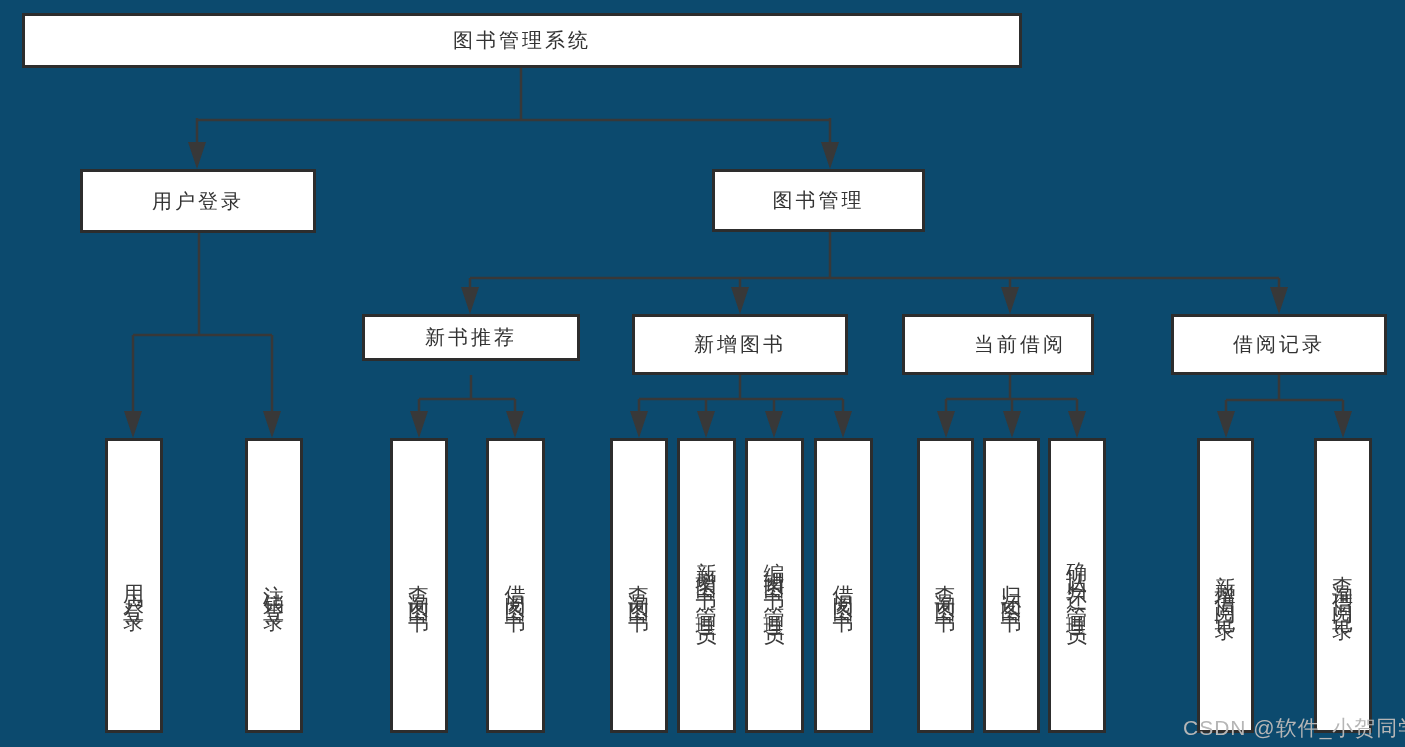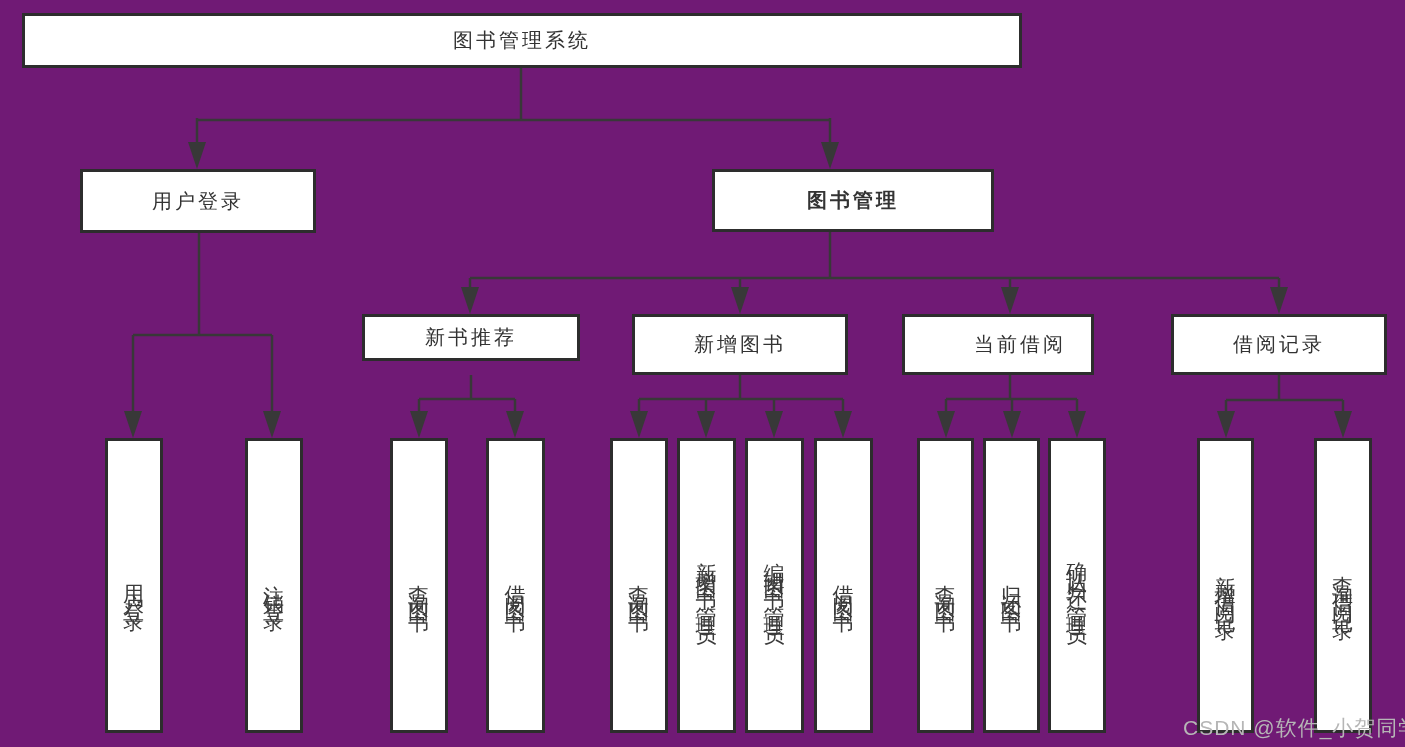--- a/index.html
+++ b/index.html
@@ -1,17 +1,17 @@
 <!DOCTYPE html>
 <html><head>
 <meta charset="utf-8">
 <style>
   html,body{margin:0;padding:0;background:#fff;}
   #canvas{
-    position:relative;width:1405px;height:747px;background:#701a75;overflow:hidden;
+    position:relative;width:1405px;height:747px;background:#0c4a6e;overflow:hidden;
     font-family:"Liberation Sans","DejaVu Sans",sans-serif;
   }
   #wires{position:absolute;left:0;top:0;width:1405px;height:747px;}
   .box{
     position:absolute;background:#fff;border:3px solid #2d2d2d;box-sizing:border-box;
     display:flex;align-items:center;justify-content:center;color:#333;
   }
   .h-box{font-size:20px;letter-spacing:3px;white-space:nowrap;}
   .v-box span{
     writing-mode:vertical-rl;text-orientation:mixed;
@@ -96,21 +96,21 @@
     </g>
   </svg>
 
   <div class="box h-box" style="left:22px;top:13px;width:1000px;height:55px;">
     <span>图书管理系统</span>
   </div>
 
   <div class="box h-box" style="left:80px;top:169px;width:236px;height:64px;">
     <span>用户登录</span>
   </div>
-  <div class="box h-box" style="left:712px;top:169px;width:282px;height:63px;font-weight:bold;">
+  <div class="box h-box" style="left:712px;top:169px;width:213px;height:63px;">
     <span>图书管理</span>
   </div>
 
   <div class="box h-box" style="left:362px;top:314px;width:218px;height:47px;">
     <span>新书推荐</span>
   </div>
   <div class="box h-box" style="left:632px;top:314px;width:216px;height:61px;">
     <span>新增图书</span>
   </div>
   <div class="box h-box" style="left:902px;top:314px;width:192px;height:61px;padding-left:44px;">

